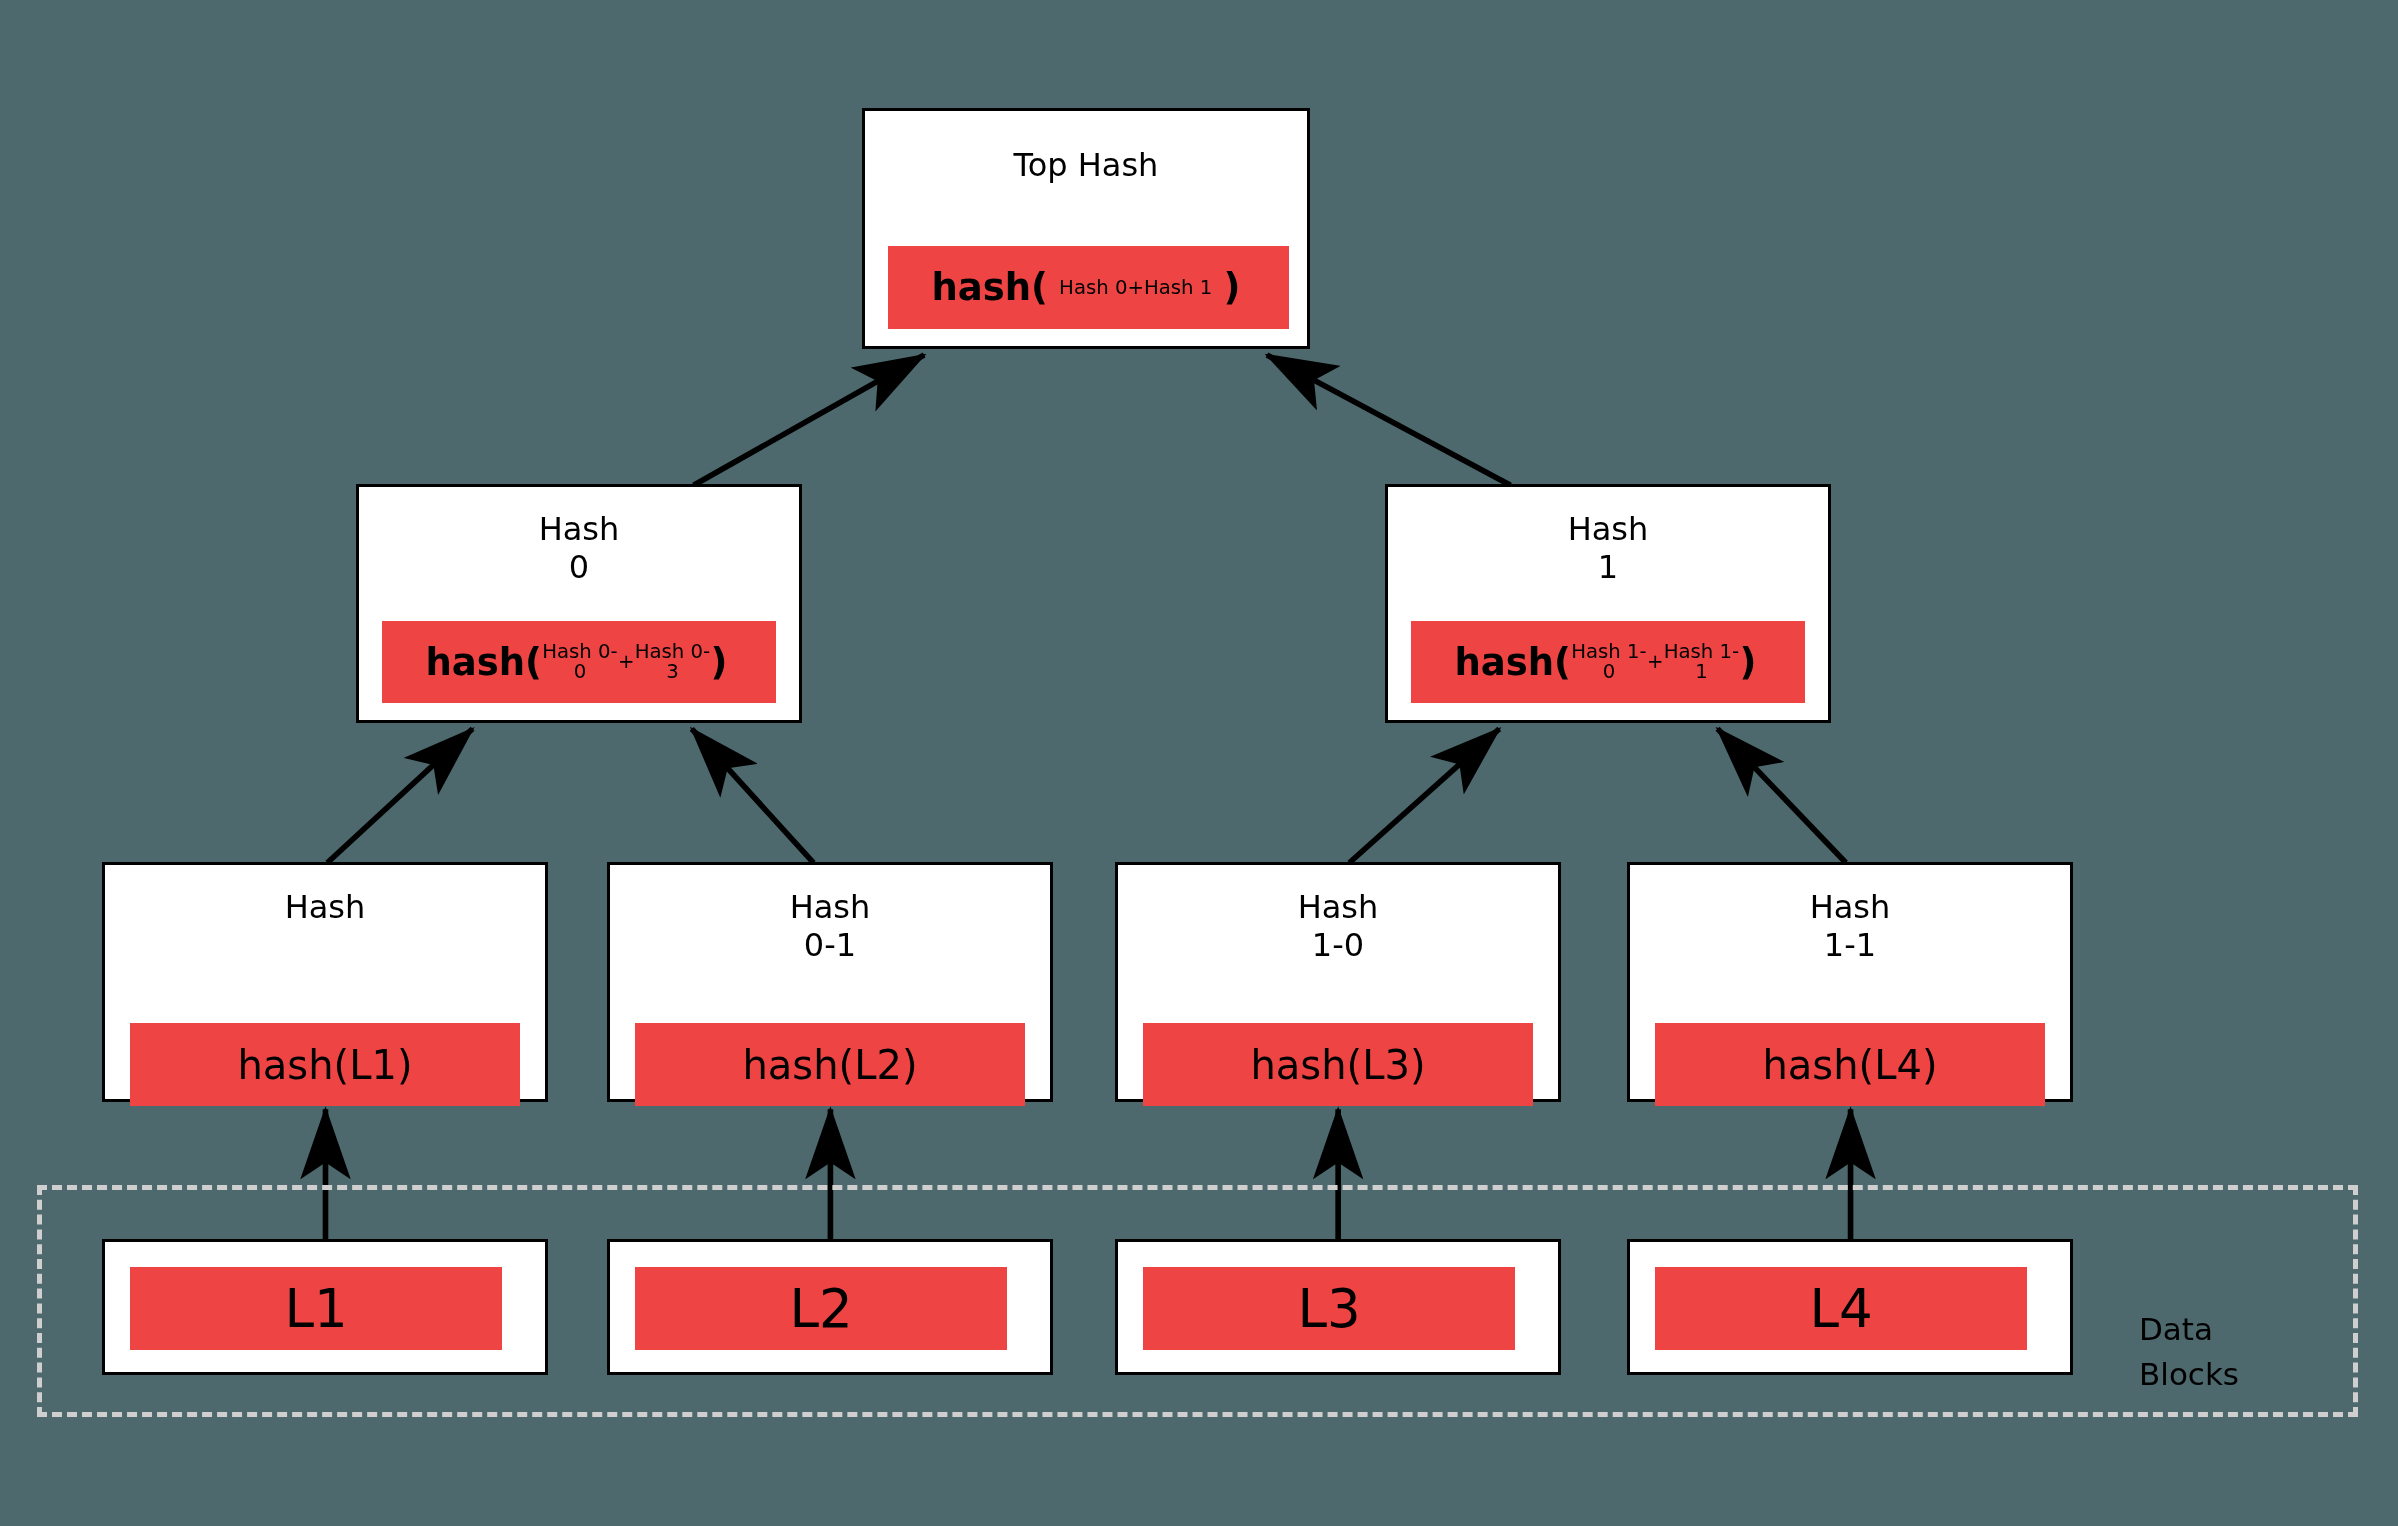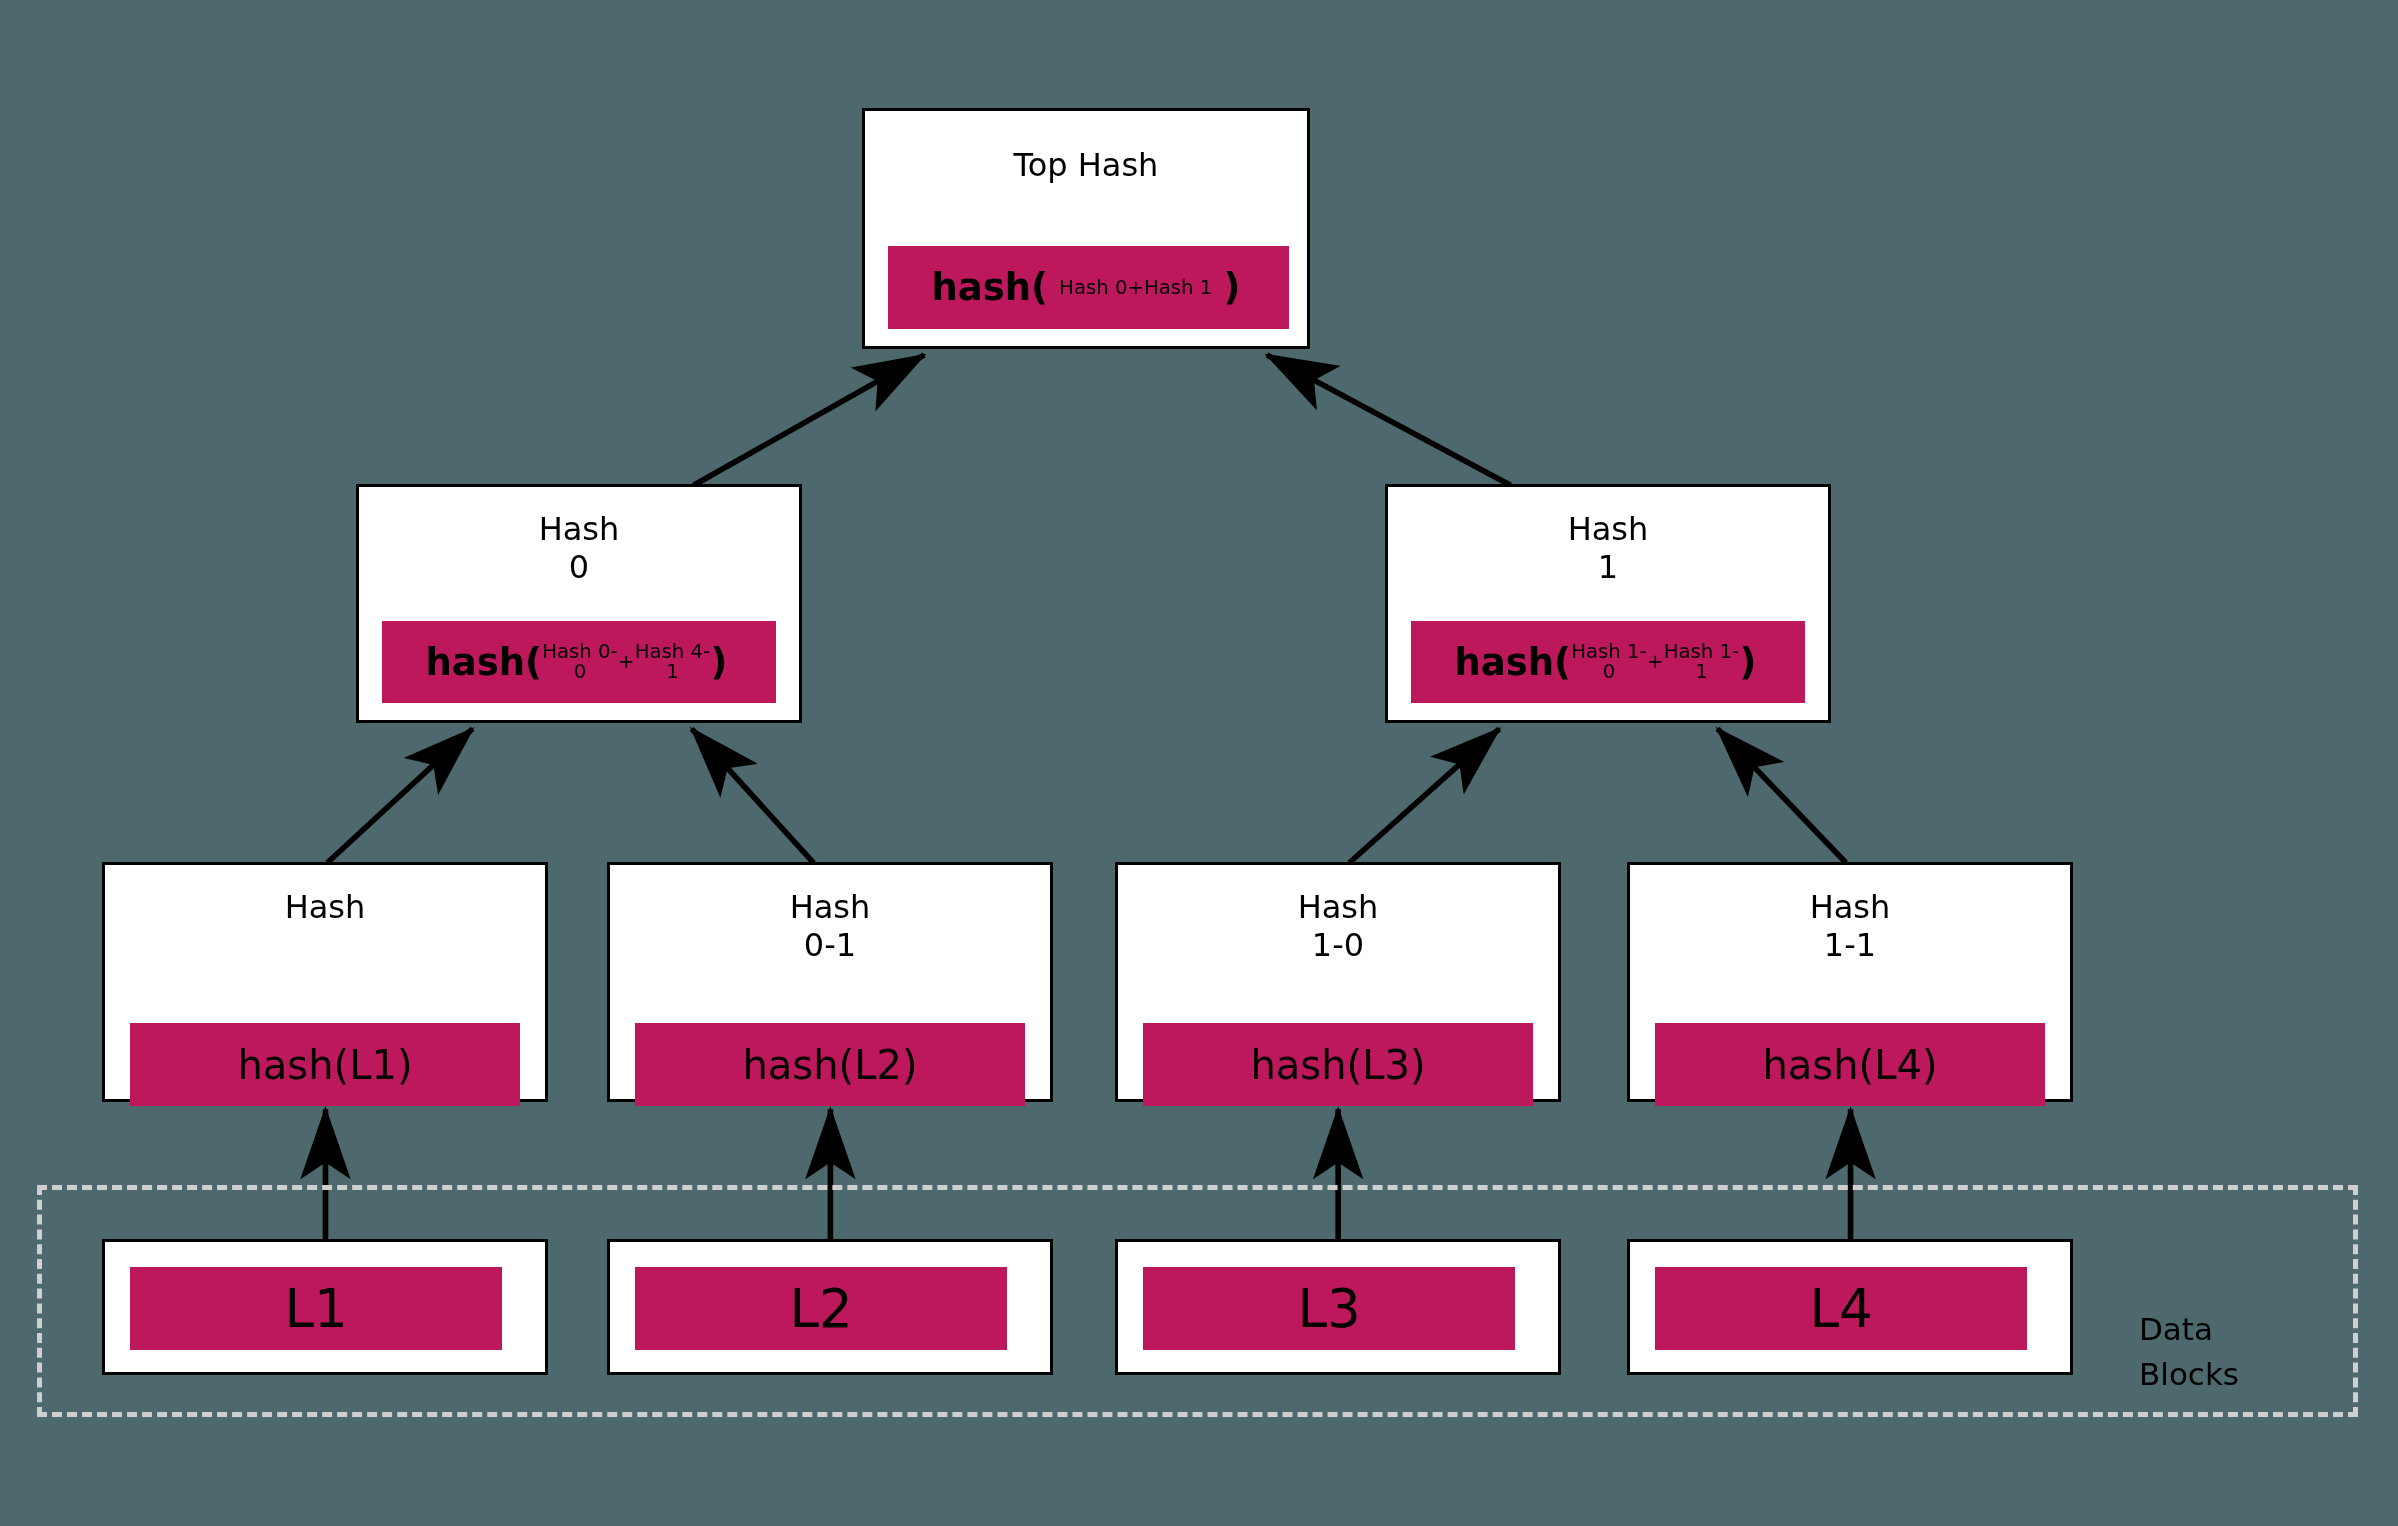--- a/index.html
+++ b/index.html
@@ -12,21 +12,21 @@
   #arrows{position:absolute;left:0;top:0;width:2399px;height:1526px;}
   .node{
     position:absolute;box-sizing:border-box;
     background:#FFFFFF;border:3.7px solid #000;
   }
   .title{
     text-align:center;font-size:32px;line-height:1.18;margin-top:24px;
   }
   .title.one-line{margin-top:36px;}
   .strip{
-    position:absolute;background:#be185d;
+    position:absolute;background:#ef4444;
   }
   .strip.combo{
     left:23.4px;width:401px;top:135px;height:83px;
     display:flex;align-items:center;justify-content:space-between;
     padding:0;box-sizing:border-box;
   }
   .fx{font-size:37px;font-weight:bold;}
   .fx.open{margin-left:43px;}
   .fx.close{margin-right:49px;}
   .stack{
@@ -103,21 +103,21 @@
   <div class="node" style="left:356px;top:484px;width:446px;height:239px">
     <div class="title">
       <div>Hash</div>
       <div>0</div>
     </div>
     <div class="strip combo" style="top:134px;height:82px;width:394px">
       <span class="fx open">hash(</span>
       <span class="stack">
         <span>Hash 0-0</span>
         <span>+</span>
-        <span>Hash 4-1</span>
+        <span>Hash 0-3</span>
       </span>
       <span class="fx close">)</span>
     </div>
   </div>
 
   <div class="node" style="left:1385px;top:484px;width:446px;height:239px">
     <div class="title">
       <div>Hash</div>
       <div>1</div>
     </div>

